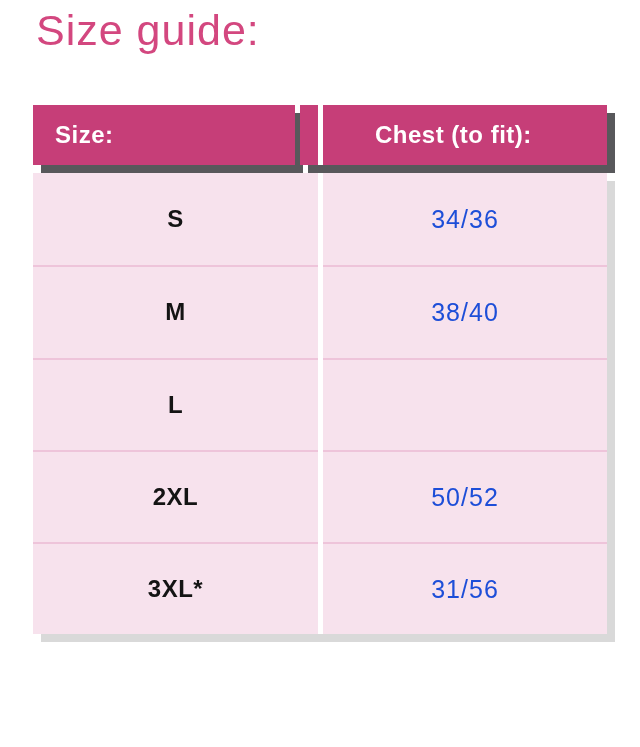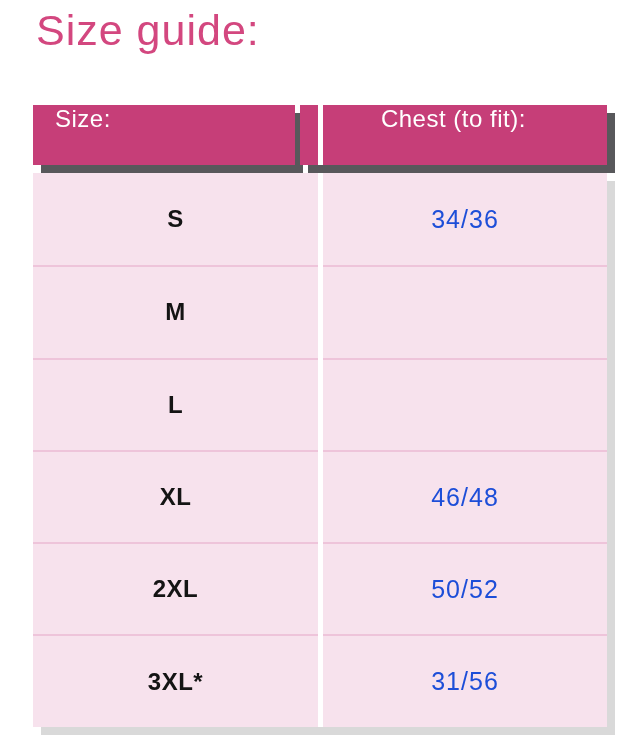--- a/index.html
+++ b/index.html
@@ -38,23 +38,23 @@
     position: relative;
     display: flex;
     gap: 5px;
     height: 60px;
     margin-bottom: 8px;
   }
   .th {
     background: #c63e78;
     box-shadow: 8px 8px 0 0 #58585b;
     display: flex;
-    align-items: flex-start;
+    align-items: center;
     color: #ffffff;
-    font-weight: normal;
+    font-weight: bold;
     font-size: 24px;
     letter-spacing: 0.5px;
     box-sizing: border-box;
   }
   .th-left  { width: 285px; padding-left: 22px; }
   .th-right { width: 337px; justify-content: center; }
   .header-divider {
     position: absolute;
     left: 285px;
     top: 0;
@@ -124,27 +124,24 @@
       <div class="header-divider"></div>
     </div>
 
     <div class="tbody">
       <div class="tr">
         <div class="td td-size">S</div>
         <div class="td td-chest">34/36</div>
       </div>
       <div class="tr">
         <div class="td td-size">M</div>
+        <div class="td td-chest">38/40</div>
       </div>
       <div class="tr">
         <div class="td td-size">L</div>
-      </div>
-      <div class="tr">
-        <div class="td td-size">XL</div>
-        <div class="td td-chest">46/48</div>
       </div>
       <div class="tr">
         <div class="td td-size">2XL</div>
         <div class="td td-chest">50/52</div>
       </div>
       <div class="tr">
         <div class="td td-size">3XL*</div>
         <div class="td td-chest">31/56</div>
       </div>
       <div class="body-divider"></div>

